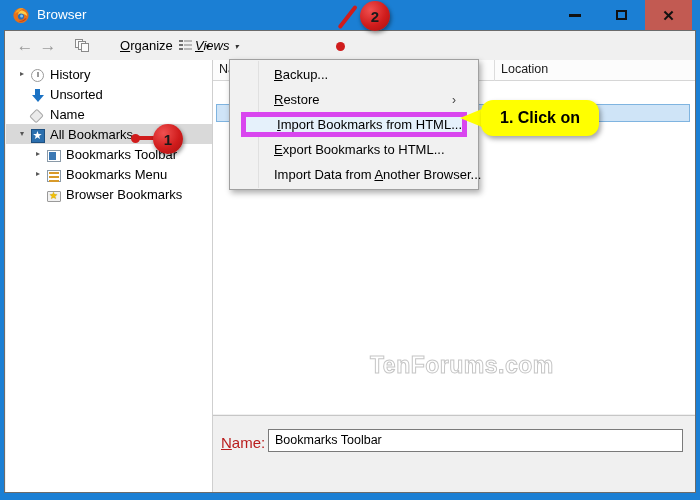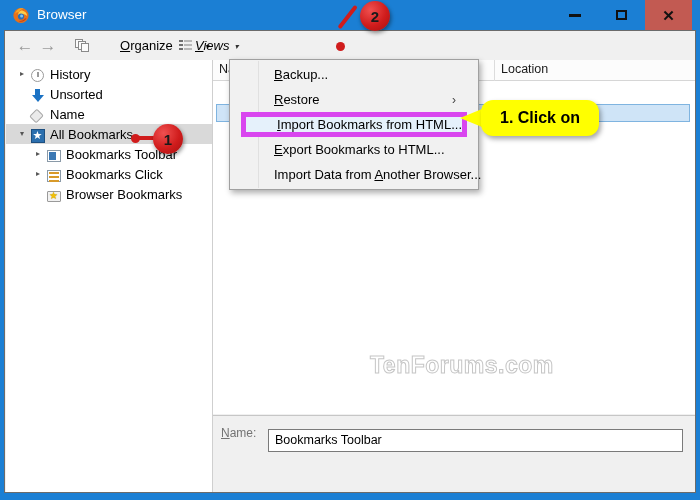--- a/index.html
+++ b/index.html
@@ -204,21 +204,21 @@
   .listbody{
     position:absolute;left:0;top:21px;width:482px;height:333px;background:#fff;
   }
 
   
   .detail{
     position:absolute;left:0;top:355px;width:482px;height:77px;
     background:#f0f0f0;border-top:1px solid #c6c6c6;box-sizing:border-box;
   }
   .detail .nlabel{
-    position:absolute;left:8px;top:10px;font-size:12px;color:#737373;
+    position:absolute;left:8px;top:18px;font-size:15px;color:#b91c1c;
   }
   .detail .nfield{
     position:absolute;left:55px;top:13px;width:415px;height:23px;
     background:#fff;border:1px solid #7a7a7a;box-sizing:border-box;
   }
   .detail .nfield span{
     position:absolute;left:6px;top:3px;font-size:12.5px;color:#000;
   }
 
   
@@ -382,21 +382,21 @@
 
       <div class="trow">
         <span class="tw" style="left:26px">▸</span>
         <span class="tico ico-fld" style="left:40px"></span>
         <span class="tlbl" style="left:60px">Bookmarks Toolbar</span>
       </div>
 
       <div class="trow">
         <span class="tw" style="left:26px">▸</span>
         <span class="tico ico-fld2" style="left:40px"></span>
-        <span class="tlbl" style="left:60px">Bookmarks Click</span>
+        <span class="tlbl" style="left:60px">Bookmarks Menu</span>
       </div>
 
       <div class="trow">
         <span class="tico ico-unsorted" style="left:40px"></span>
         <span class="tlbl" style="left:60px">Browser Bookmarks</span>
       </div>
     </div>
 
     <div class="rightpane">
 

